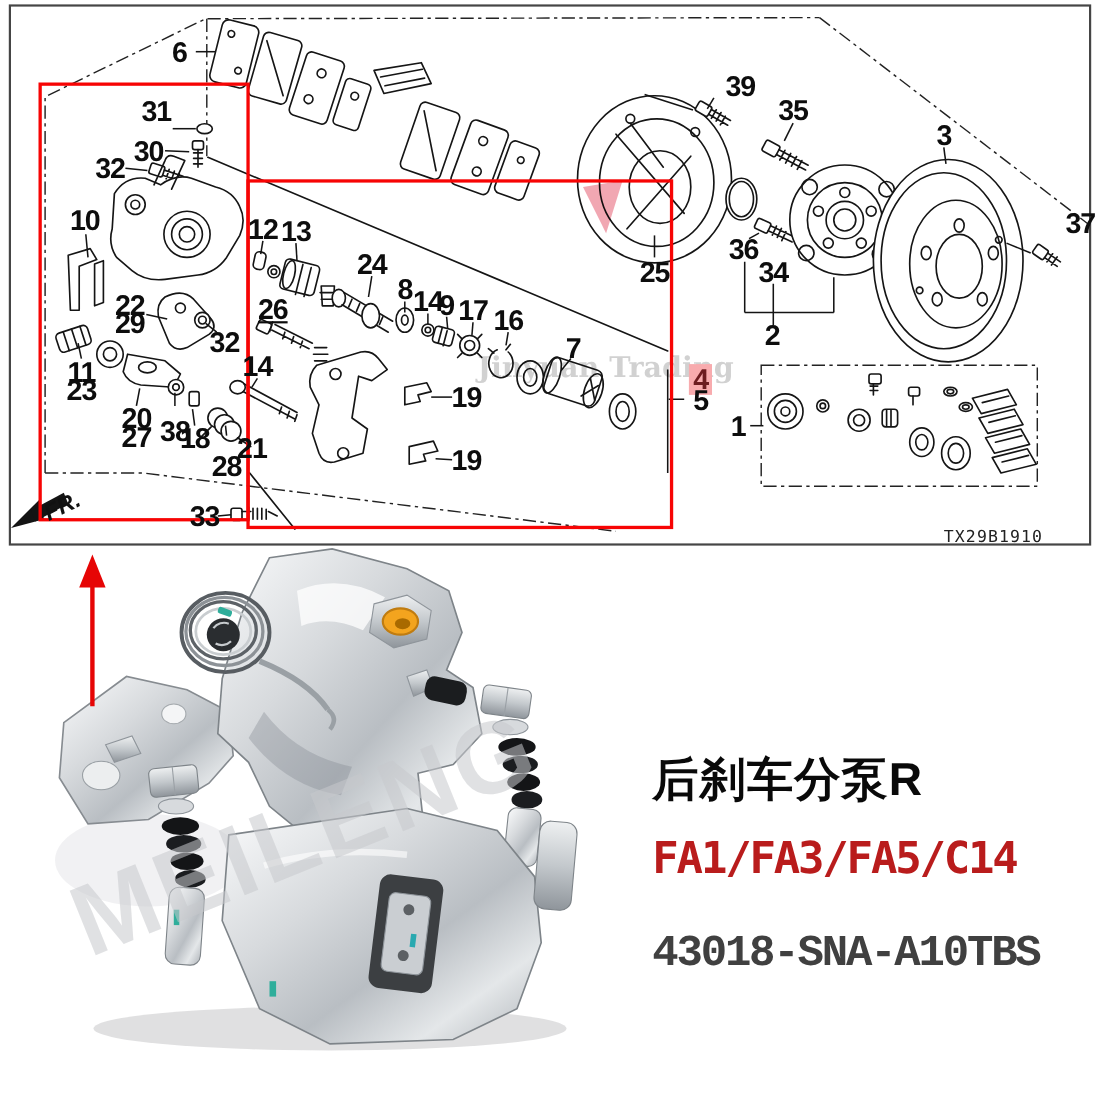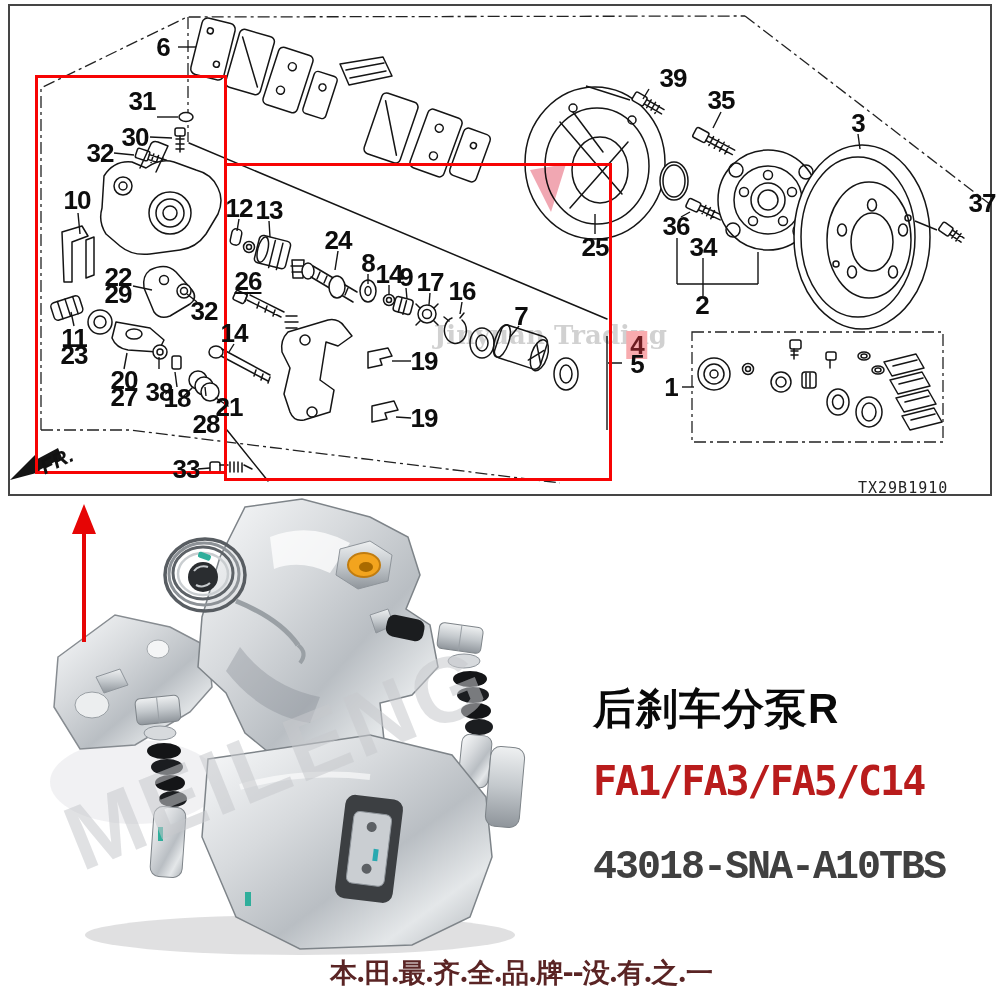--- a/index.html
+++ b/index.html
@@ -478,15 +478,14 @@
     </svg>
 
     <div class="meileng">MEILENG</div>
 
     <div class="ptext">
       <div class="pt1">后刹车分泵R</div>
       <div class="pt2">FA1/FA3/FA5/C14</div>
       <div class="pt3">43018-SNA-A10TBS</div>
     </div>
 
-    <div class="slogan">本.田.最.齐.全.品.牌--没.有.之.一</div>
   </section>
 </div>
 
 </body></html>

